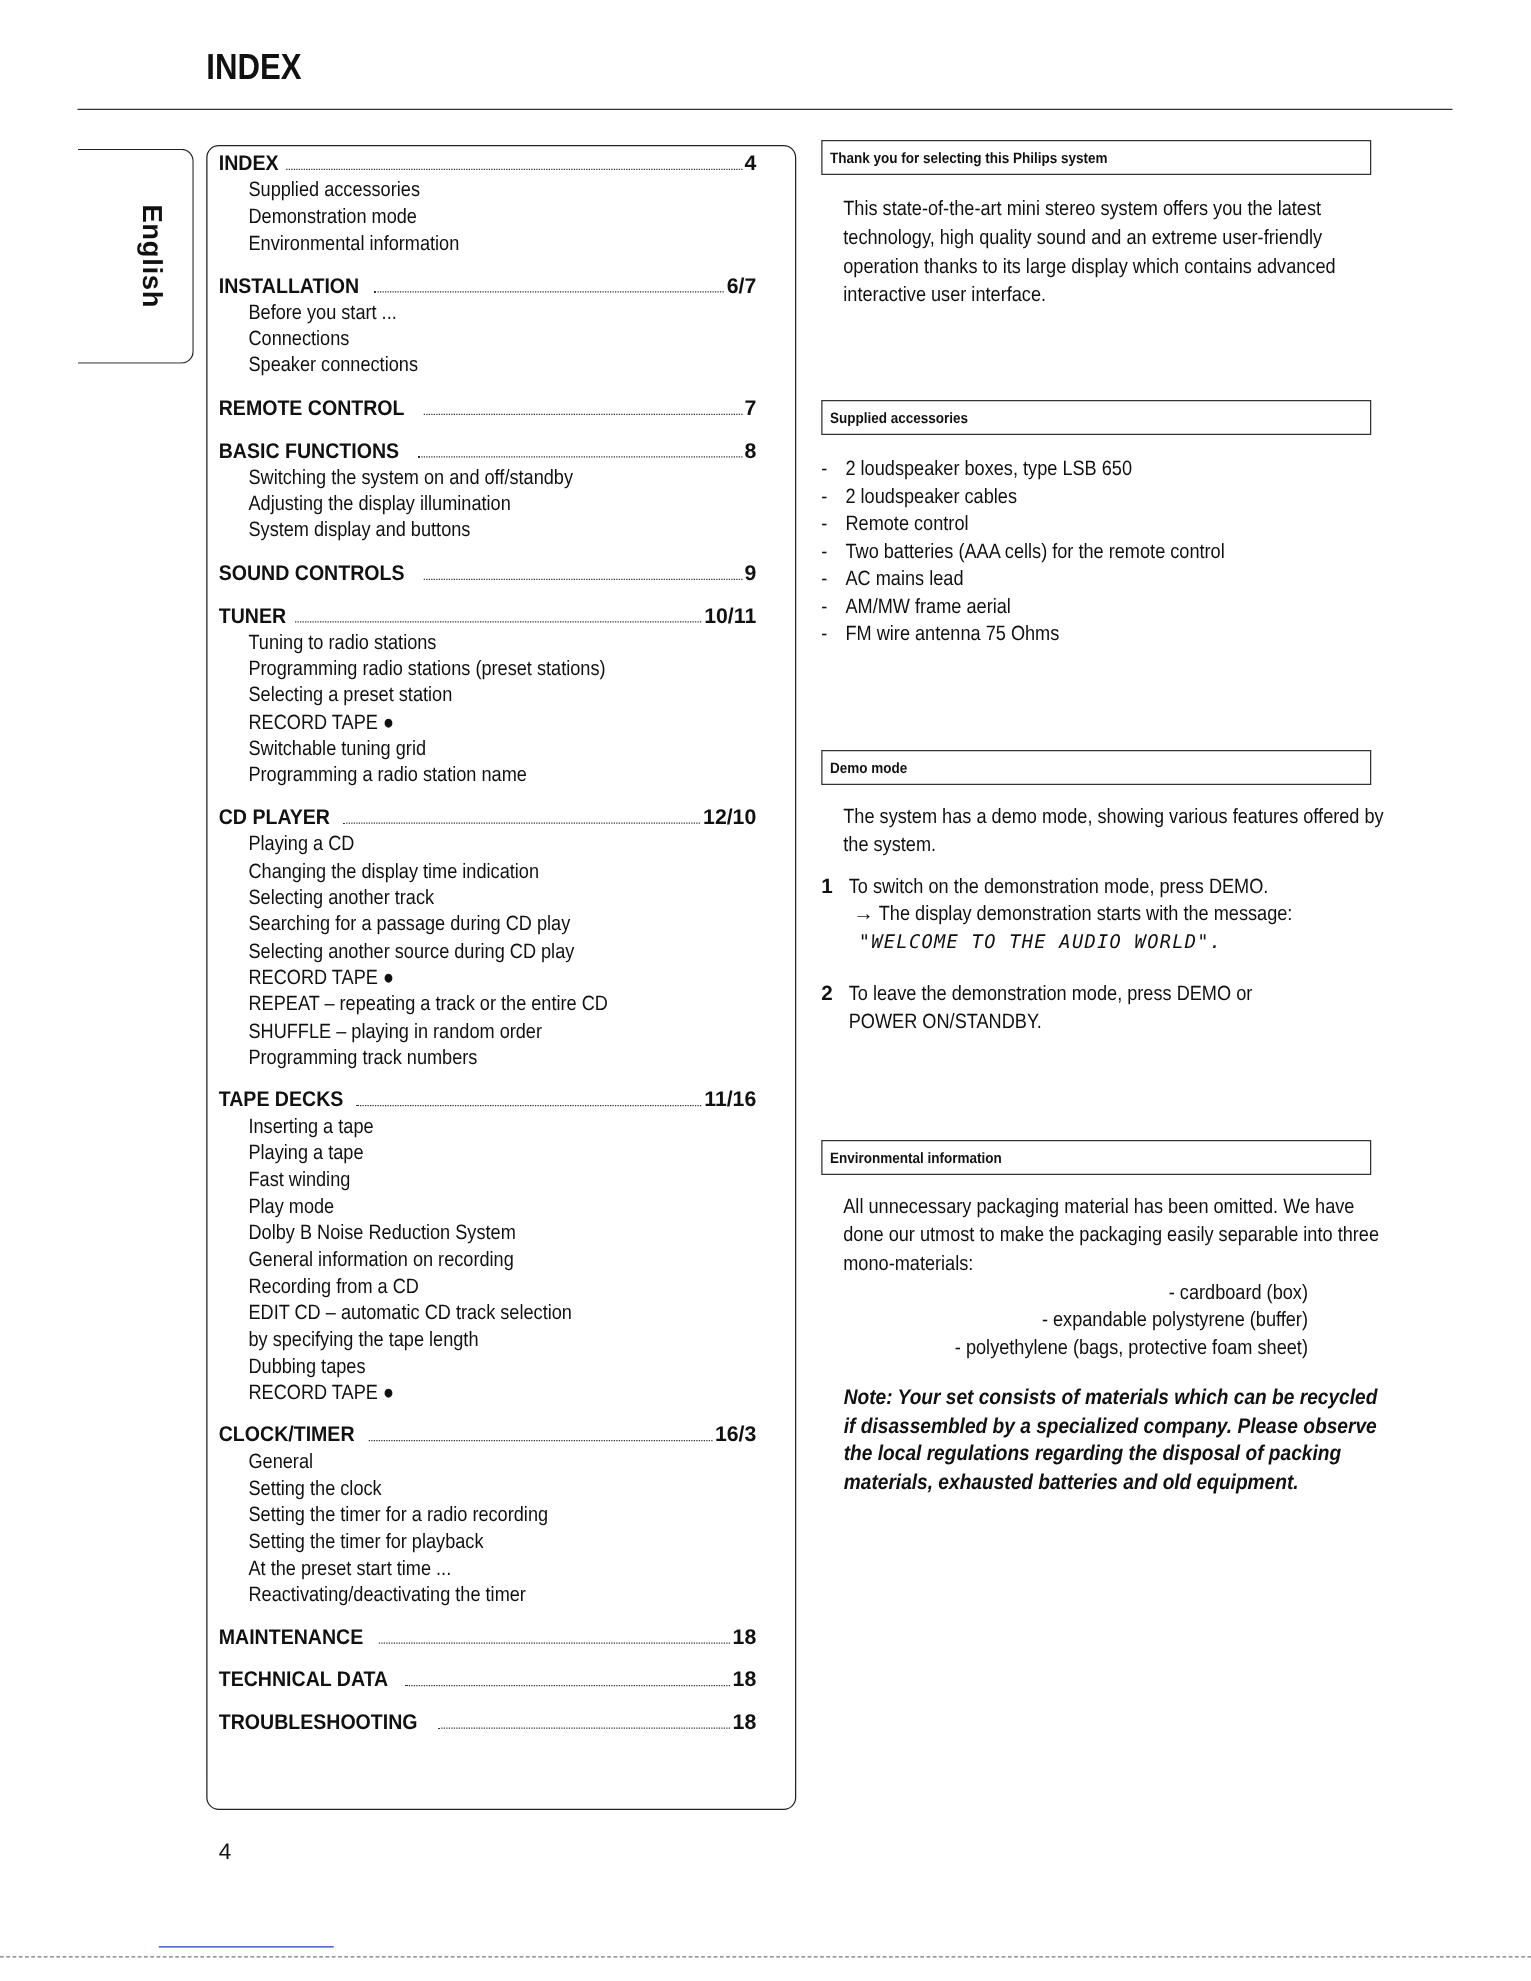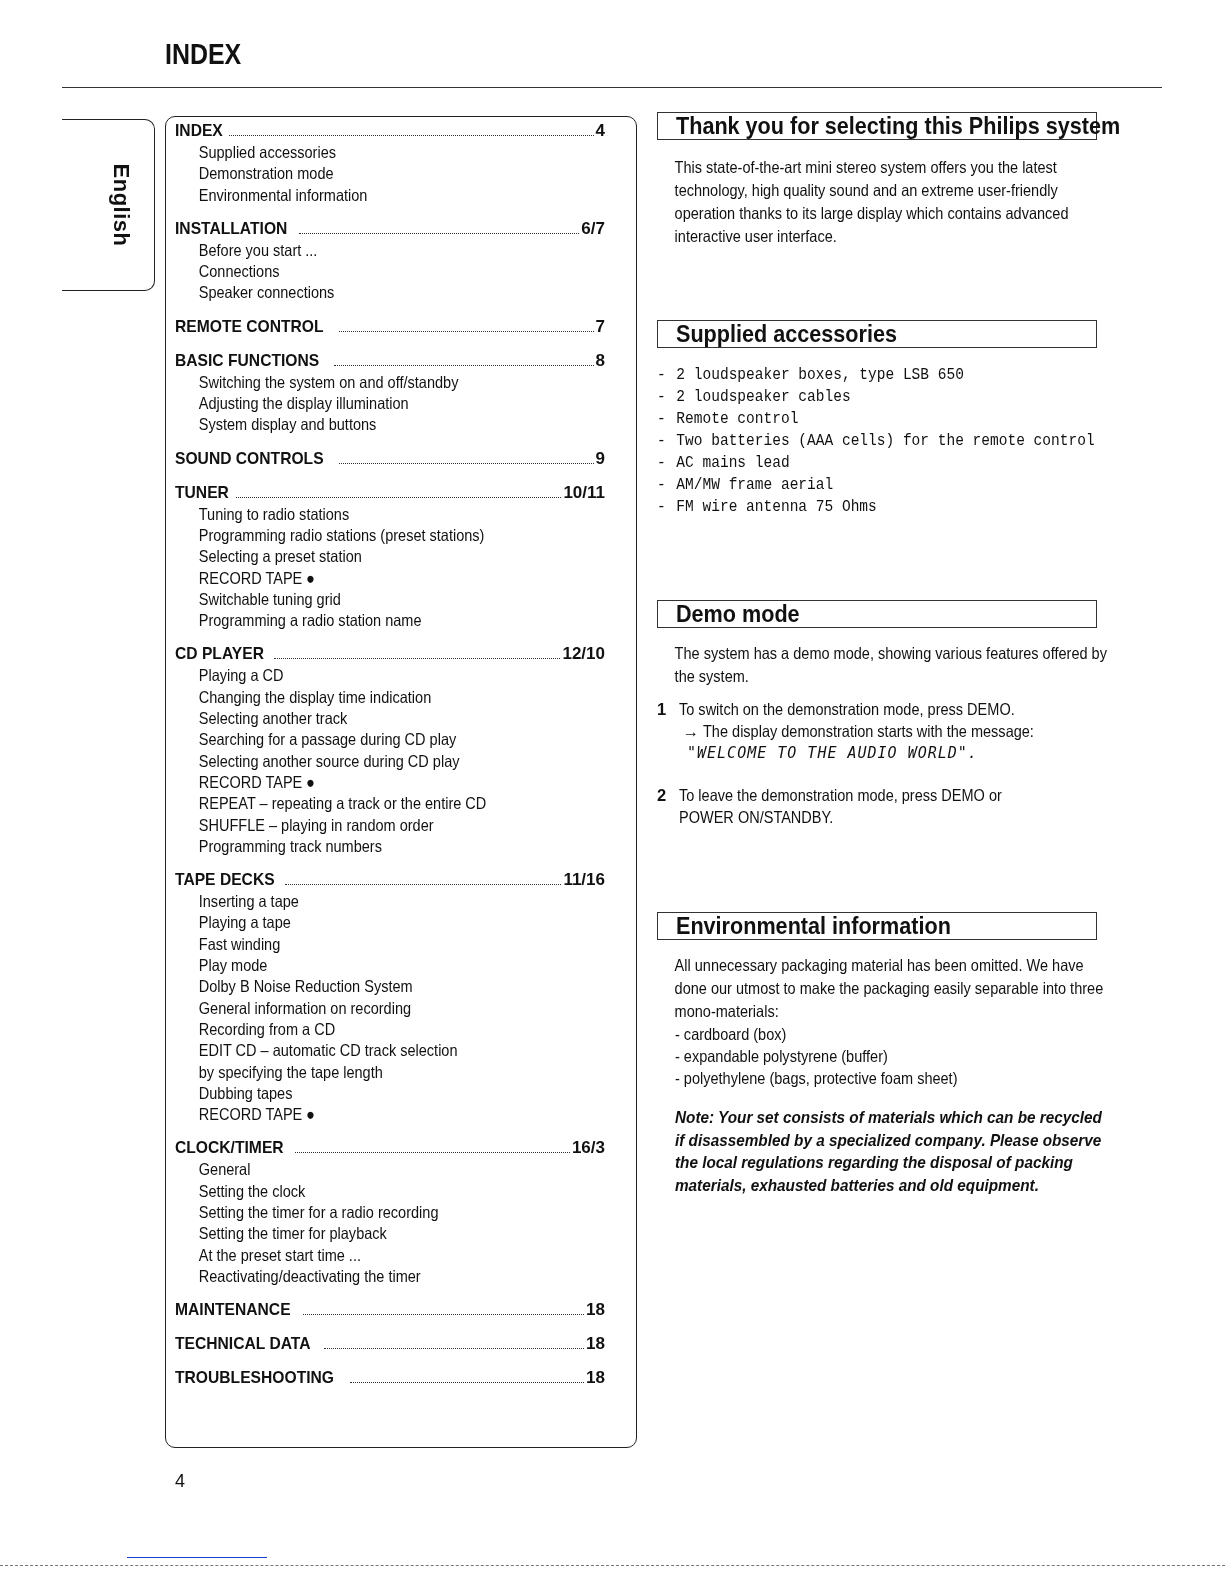--- a/index.html
+++ b/index.html
@@ -44,44 +44,44 @@
   }
   .toc-head .pg { white-space: nowrap; }
   .toc-sub {
     font-size: 16.5px; line-height: 21.3px; padding-left: 27px; white-space: nowrap;
     transform: scaleX(0.88); transform-origin: left;
   }
   
   .right-col { position: absolute; left: 657px; top: 112px; width: 440px; }
   .sec-head {
     border: 1.2px solid #333; border-top-width: 1.5px;
-    font-weight: bold; font-size: 24px; line-height: 26px; padding: 0 18px;
+    font-weight: bold; font-size: 12px; line-height: 26px; padding: 0 6px;
     white-space: nowrap;
   }
   .sec-head span { display: inline-block; transform: scaleX(0.9); transform-origin: left; }
   .para {
     font-size: 16.5px; line-height: 23px; padding-left: 20px; margin-top: 10px;
     transform: scaleX(0.88); transform-origin: left; width: 500px;
   }
-  .dash-list { list-style: none; margin: 16px 0 0 0; padding: 0; font-family: Liberation Mono, monospace; }
+  .dash-list { list-style: none; margin: 16px 0 0 0; padding: 0; }
   .dash-list li {
     font-size: 16.5px; line-height: 22px; position: relative; padding-left: 22px;
     transform: scaleX(0.88); transform-origin: left; white-space: nowrap;
   }
   .dash-list li::before { content: "-"; position: absolute; left: 0; }
   .step { display: flex; font-size: 16.5px; line-height: 22px; margin-top: 10px; }
   .step .num { font-weight: bold; width: 22px; flex: none; }
   .step .txt { transform: scaleX(0.88); transform-origin: left; width: 470px; }
   .arrow-line { display: flex; font-size: 16.5px; line-height: 22px; }
   .arrow-line .arr { width: 42px; flex: none; text-align: right; padding-right: 4px; font-weight: bold; }
   .lcd {
     font-family: "DejaVu Sans Mono", monospace; font-style: italic; font-size: 15px;
     padding-left: 30px; letter-spacing: 1px; line-height: 22px;
   }
-  .env-list { list-style: none; margin: 0; padding: 0 0 0 18px; }
+  .env-list { list-style: none; margin: 0; padding: 0 0 0 18px; text-align: right; }
   .env-list li {
     font-size: 16.5px; line-height: 22px; transform: scaleX(0.88); transform-origin: left;
     white-space: nowrap;
   }
   .note {
     font-weight: bold; font-style: italic; font-size: 17px; line-height: 22.5px;
     padding-left: 20px; margin-top: 18px; width: 480px;
     transform: scaleX(0.9); transform-origin: left;
   }
   .page-num { position: absolute; left: 175px; top: 1471px; font-size: 18px; }

